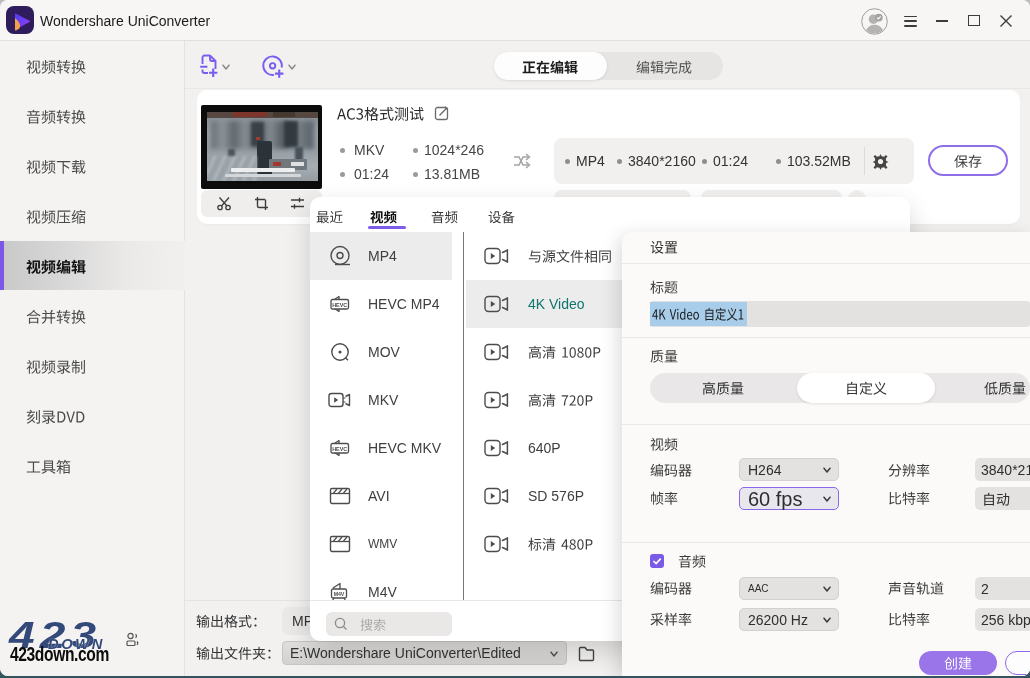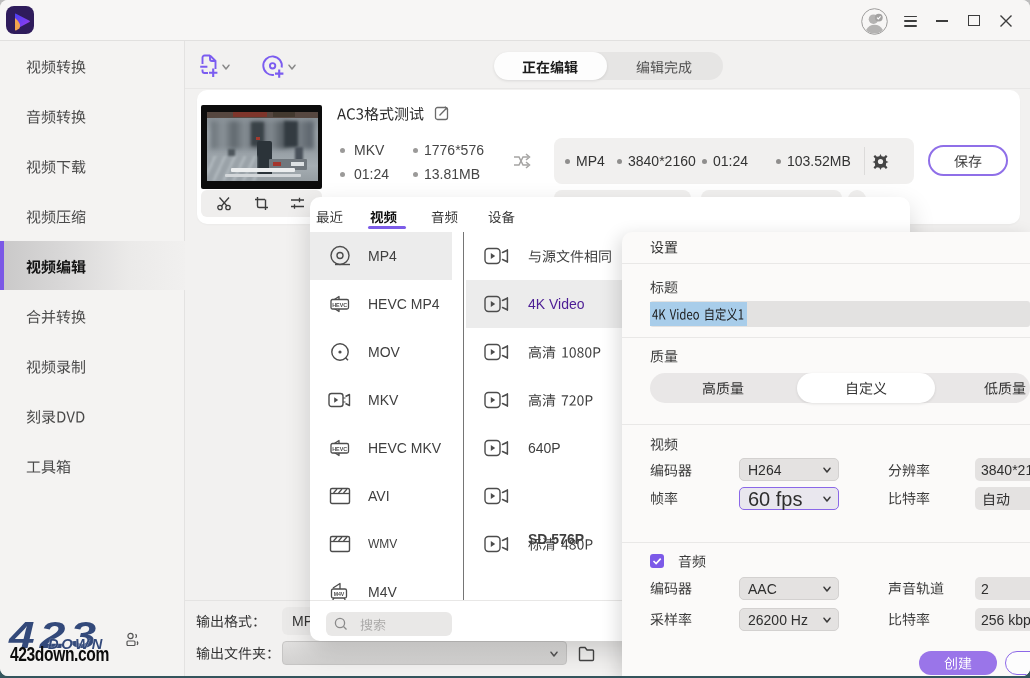--- a/index.html
+++ b/index.html
@@ -112,20 +112,21 @@
       <defs>
         <linearGradient id="lgT" x1="0" y1="0" x2="1" y2="1">
           <stop offset="0" stop-color="#4a41f2"></stop>
           <stop offset="0.6" stop-color="#7b3df0"></stop>
           <stop offset="1" stop-color="#b238e6"></stop>
         </linearGradient>
       </defs>
 <path d="M9.5 7.5 L23.5 14.8 Q24.5 15.4 23.5 16 L10 23.3 Q9 23.8 9 22.6 L9 8.4 Q9 7.2 9.5 7.5 Z" fill="url(#lgT)"></path>
 <path d="M9.3 12.2 Q12.5 14.8 13.8 18.0 Q14.6 20.3 13.4 22.6 L10 24.4 Q9 24.8 9 23.6 L9 12.2 Z" fill="#f2a24e"></path>
     </svg>
+<span style="position:absolute;left:40px;top:12.3px;font-size:14px;color:#1a1a1a;font-weight:normal;white-space:pre;line-height:18px;">Wondershare UniConverter</span>
 <svg style="position:absolute;left:861px;top:8px;" width="27" height="27" viewBox="0 0 27 27" fill="none">
       <circle cx="13.5" cy="13.5" r="12.8" stroke="#9d9c9b"></circle>
 <circle cx="12.5" cy="11.2" r="4.8" fill="#b4b3b2"></circle>
 <circle cx="17.8" cy="9.6" r="3.9" fill="#a3a2a1"></circle>
       <path d="M16 9.6 l1.3 1.3 2.3-2.5" stroke="#fff" stroke-width="1.1" fill="none"></path>
 <path d="M5 22 Q8 16.8 13.5 16.8 Q19 16.8 22 22 Q18.5 25.6 13.5 25.6 Q8.5 25.6 5 22 Z" fill="#b4b3b2"></path>
     </svg>
 <div style="position:absolute;left:903.5px;top:15.7px;width:13px;height:1.7px;background:#3c3c3c;border-radius:1px"></div>
 <div style="position:absolute;left:903.5px;top:20.3px;width:13px;height:1.7px;background:#3c3c3c;border-radius:1px"></div>
 <div style="position:absolute;left:903.5px;top:24.9px;width:13px;height:1.7px;background:#3c3c3c;border-radius:1px"></div>
@@ -279,21 +280,21 @@
     </svg>
 <svg style="position:absolute;left:434px;top:105px;" width="16" height="16" viewBox="0 0 16 16" fill="none">
       <rect x="1.5" y="2.5" width="12" height="12" rx="2" stroke="#6b6b6b" stroke-width="1.3"></rect>
       <path d="M5.5 10.5 L12.5 3.2 M10.8 1.8 L13.8 4.8" stroke="#6b6b6b" stroke-width="1.3"></path>
     </svg>
 <div style="position:absolute;left:339.5px;top:147.5px;width:5px;height:5px;background:#9b9a99;border-radius:50%"></div>
 <div style="position:absolute;left:412.5px;top:147.5px;width:5px;height:5px;background:#9b9a99;border-radius:50%"></div>
 <div style="position:absolute;left:339.5px;top:171.5px;width:5px;height:5px;background:#9b9a99;border-radius:50%"></div>
 <div style="position:absolute;left:412.5px;top:171.5px;width:5px;height:5px;background:#9b9a99;border-radius:50%"></div>
 <span style="position:absolute;left:354px;top:141.3px;font-size:14px;color:#454545;font-weight:normal;white-space:pre;line-height:18px;">MKV</span>
-<span style="position:absolute;left:424px;top:141.3px;font-size:14px;color:#454545;font-weight:normal;white-space:pre;line-height:18px;">1776*576</span>
+<span style="position:absolute;left:424px;top:141.3px;font-size:14px;color:#454545;font-weight:normal;white-space:pre;line-height:18px;">1024*246</span>
 <span style="position:absolute;left:354px;top:165.3px;font-size:14px;color:#454545;font-weight:normal;white-space:pre;line-height:18px;">01:24</span>
 <span style="position:absolute;left:424px;top:165.3px;font-size:14px;color:#454545;font-weight:normal;white-space:pre;line-height:18px;">13.81MB</span>
 <svg style="position:absolute;left:513px;top:152px;" width="23" height="18" viewBox="0 0 23 18" fill="none">
       <path d="M1 5 h5 l4 8 h5" stroke="#a5a4a3" stroke-width="1.5" fill="none"></path>
       <path d="M1 13 h5 l4-8 h5" stroke="#a5a4a3" stroke-width="1.5" fill="none"></path>
       <path d="M13 2 l3.5 3 -3.5 3" stroke="#a5a4a3" stroke-width="1.5" fill="none"></path>
       <path d="M13 10 l3.5 3 -3.5 3" stroke="#a5a4a3" stroke-width="1.5" fill="none"></path>
     </svg>
 <div style="position:absolute;left:554px;top:138px;width:360px;height:46px;background:#f1f0ef;border-radius:8px"></div>
 <div style="position:absolute;left:564.5px;top:158.5px;width:5px;height:5px;background:#8f8e8d;border-radius:50%"></div>
@@ -329,20 +330,21 @@
 <span style="position:absolute;left:292px;top:612.3px;font-size:14px;color:#333;font-weight:normal;white-space:pre;line-height:18px;">MP4</span>
 <svg style="position:absolute;left:196.0px;top:646.4px;fill:#333" width="84.0" height="16.2" viewBox="0 -20 6000 1160" preserveAspectRatio="none">
       <use href="#g38" x="0"></use>
       <use href="#g39" x="1000"></use>
       <use href="#g41" x="2000"></use>
       <use href="#g42" x="3000"></use>
       <use href="#g43" x="4000"></use>
       <use href="#g40" x="5000"></use>
     </svg>
 <div style="position:absolute;left:282px;top:641px;width:285px;height:24px;background:linear-gradient(180deg,#e0dfde,#d2d1d0);border:1px solid #c6c5c4;border-radius:4px;box-sizing:border-box"></div>
+<span style="position:absolute;left:290px;top:644.3px;font-size:14px;color:#333;font-weight:normal;white-space:pre;line-height:18px;">E:\Wondershare UniConverter\Edited</span>
 <svg style="position:absolute;left:549px;top:648.5px;" width="10" height="10" viewBox="0 0 10 10" fill="none">
       <path d="M2 3.2 L5.0 7 L8 3.2" stroke="#555" stroke-width="1.5" stroke-linecap="round" stroke-linejoin="round"></path>
     </svg>
 <svg style="position:absolute;left:578px;top:646px;" width="17" height="16" viewBox="0 0 17 16" fill="none">
       <path d="M1.5 13.5 v-11 a1 1 0 0 1 1-1 h4.5 l2 2.5 h5.5 a1 1 0 0 1 1 1 v8.5 a1 1 0 0 1 -1 1 h-12 a1 1 0 0 1 -1-1 Z" stroke="#444" stroke-width="1.4"></path>
     </svg>
 <div style="position:absolute;left:310px;top:197px;width:600px;height:444px;background:#fff;border-radius:10px;box-shadow:0 10px 26px rgba(0,0,0,0.16)"></div>
 <svg style="position:absolute;left:316.0px;top:209.7px;fill:#3a3a3a" width="27.0" height="15.7" viewBox="0 -20 2000 1160" preserveAspectRatio="none">
       <use href="#g44" x="0"></use>
       <use href="#g45" x="1000"></use>
@@ -424,21 +426,21 @@
       <use href="#g41" x="2000"></use>
       <use href="#g42" x="3000"></use>
       <use href="#g50" x="4000"></use>
       <use href="#g51" x="5000"></use>
     </svg>
 <svg style="position:absolute;left:484px;top:295px;" width="26" height="18" viewBox="0 0 26 18" fill="none">
       <rect x="1" y="1.5" width="15" height="15" rx="3.5" stroke="#4c4c4c" stroke-width="1.4"></rect>
       <path d="M6.8 6 l4.4 3 -4.4 3 Z" fill="#4c4c4c"></path>
       <path d="M18.5 5.5 l4.2-2 M18.5 12.5 l4.2 2 M23.4 2.8 v12.4" stroke="#4c4c4c" stroke-width="1.5" stroke-linecap="round"></path>
     </svg>
-<span style="position:absolute;left:528px;top:295.3px;font-size:14px;color:#4c1d95;font-weight:normal;white-space:pre;line-height:18px;">4K Video</span>
+<span style="position:absolute;left:528px;top:295.3px;font-size:14px;color:#0f766e;font-weight:normal;white-space:pre;line-height:18px;">4K Video</span>
 <svg style="position:absolute;left:484px;top:343px;" width="26" height="18" viewBox="0 0 26 18" fill="none">
       <rect x="1" y="1.5" width="15" height="15" rx="3.5" stroke="#4c4c4c" stroke-width="1.4"></rect>
       <path d="M6.8 6 l4.4 3 -4.4 3 Z" fill="#4c4c4c"></path>
       <path d="M18.5 5.5 l4.2-2 M18.5 12.5 l4.2 2 M23.4 2.8 v12.4" stroke="#4c4c4c" stroke-width="1.5" stroke-linecap="round"></path>
     </svg>
 <svg style="position:absolute;left:528.0px;top:345.4px;fill:#3f3f3f" width="73.0" height="16.2" viewBox="0 -20 5213 1160" preserveAspectRatio="none">
       <use href="#g52" x="0"></use>
       <use href="#g53" x="1000"></use>
       <use href="#g54" x="2360"></use>
       <use href="#g55" x="2915"></use>
@@ -463,21 +465,21 @@
       <rect x="1" y="1.5" width="15" height="15" rx="3.5" stroke="#4c4c4c" stroke-width="1.4"></rect>
       <path d="M6.8 6 l4.4 3 -4.4 3 Z" fill="#4c4c4c"></path>
       <path d="M18.5 5.5 l4.2-2 M18.5 12.5 l4.2 2 M23.4 2.8 v12.4" stroke="#4c4c4c" stroke-width="1.5" stroke-linecap="round"></path>
     </svg>
 <span style="position:absolute;left:528px;top:439.3px;font-size:14px;color:#3f3f3f;font-weight:normal;white-space:pre;line-height:18px;">640P</span>
 <svg style="position:absolute;left:484px;top:487px;" width="26" height="18" viewBox="0 0 26 18" fill="none">
       <rect x="1" y="1.5" width="15" height="15" rx="3.5" stroke="#4c4c4c" stroke-width="1.4"></rect>
       <path d="M6.8 6 l4.4 3 -4.4 3 Z" fill="#4c4c4c"></path>
       <path d="M18.5 5.5 l4.2-2 M18.5 12.5 l4.2 2 M23.4 2.8 v12.4" stroke="#4c4c4c" stroke-width="1.5" stroke-linecap="round"></path>
     </svg>
-<span style="position:absolute;left:528px;top:487.3px;font-size:14px;color:#3f3f3f;font-weight:bold;white-space:pre;line-height:18px;margin-top:43px;">SD 576P</span>
+<span style="position:absolute;left:528px;top:487.3px;font-size:14px;color:#3f3f3f;font-weight:normal;white-space:pre;line-height:18px;">SD 576P</span>
 <svg style="position:absolute;left:484px;top:535px;" width="26" height="18" viewBox="0 0 26 18" fill="none">
       <rect x="1" y="1.5" width="15" height="15" rx="3.5" stroke="#4c4c4c" stroke-width="1.4"></rect>
       <path d="M6.8 6 l4.4 3 -4.4 3 Z" fill="#4c4c4c"></path>
       <path d="M18.5 5.5 l4.2-2 M18.5 12.5 l4.2 2 M23.4 2.8 v12.4" stroke="#4c4c4c" stroke-width="1.5" stroke-linecap="round"></path>
     </svg>
 <svg style="position:absolute;left:528.0px;top:537.4px;fill:#3f3f3f" width="65.2" height="16.2" viewBox="0 -20 4658 1160" preserveAspectRatio="none">
       <use href="#g60" x="0"></use>
       <use href="#g53" x="1000"></use>
       <use href="#g61" x="2360"></use>
       <use href="#g56" x="2915"></use>
@@ -590,21 +592,21 @@
 <svg style="position:absolute;left:678.0px;top:554.4px;fill:#3c3c3c" width="28.0" height="16.2" viewBox="0 -20 2000 1160" preserveAspectRatio="none">
       <use href="#g4" x="0"></use>
       <use href="#g1" x="1000"></use>
     </svg>
 <svg style="position:absolute;left:650.0px;top:581.4px;fill:#3c3c3c" width="42.0" height="16.2" viewBox="0 -20 3000 1160" preserveAspectRatio="none">
       <use href="#g25" x="0"></use>
       <use href="#g77" x="1000"></use>
       <use href="#g78" x="2000"></use>
     </svg>
 <div style="position:absolute;left:739px;top:577px;width:100px;height:23px;background:#e4e2e1;border:1px solid #d3d1d0;border-radius:5px;box-sizing:border-box"></div>
-    <span style="position:absolute;left:748px;top:579.8px;font-size:14px;color:#2e2e2e;font-weight:normal;white-space:pre;line-height:18px;">AAC</span>
+    <span style="position:absolute;left:748px;top:579.8px;font-size:10px;color:#2e2e2e;font-weight:normal;white-space:pre;line-height:18px;">AAC</span>
     <svg style="position:absolute;left:822px;top:584px;" width="10" height="10" viewBox="0 0 10 10" fill="none">
       <path d="M2 3.2 L5.0 7 L8 3.2" stroke="#3c3c3c" stroke-width="1.5" stroke-linecap="round" stroke-linejoin="round"></path>
     </svg>
 <svg style="position:absolute;left:888.0px;top:581.4px;fill:#3c3c3c" width="56.0" height="16.2" viewBox="0 -20 4000 1160" preserveAspectRatio="none">
       <use href="#g86" x="0"></use>
       <use href="#g4" x="1000"></use>
       <use href="#g87" x="2000"></use>
       <use href="#g88" x="3000"></use>
     </svg>
 <div style="position:absolute;left:975px;top:577px;width:90px;height:23px;background:#e4e2e1;border-radius:5px 0 0 5px"></div>

